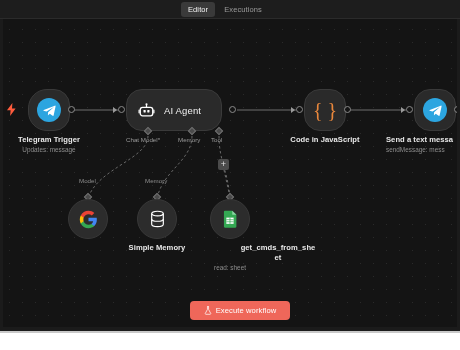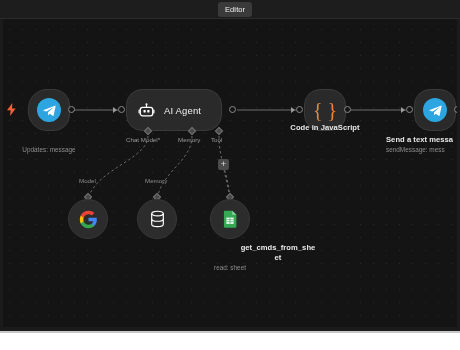--- a/index.html
+++ b/index.html
@@ -58,21 +58,20 @@
     color: #9a9a9a;
     padding: 3px 7px 3px 7px;
     border-radius: 3px;
     line-height: 9px;
     white-space: nowrap;
     cursor: pointer;
   }
   .tab.active {
     background: #3a3a3a;
     color: #f2f2f2;
-    margin-left: 37px;
   }
 
   
   .canvas {
     position: absolute;
     left: 0; top: 19px;
     width: 460px; height: 312px;
     background-color: #141414;
     background-image: radial-gradient(circle, #2a2a2a 0.7px, transparent 0.8px);
     background-size: 13px 13px;
@@ -242,20 +241,21 @@
 </head>
 <body>
 
 <div id="app">
 
   <div class="window">
 
     <div class="tabbar">
       <div class="tabs">
         <div class="tab active">Editor</div>
+        <div class="tab">Executions</div>
       </div>
     </div>
 
     <div class="canvas">
 
       <svg class="wires">
 
         <path d="M 71 91 L 122 91" stroke="#6e6e6e" stroke-width="1" fill="none"></path>
 
         <path d="M 237 91 L 296 91" stroke="#6e6e6e" stroke-width="1" fill="none"></path>
@@ -284,20 +284,21 @@
               <path d="M20.5 4.2 L2.8 11.1 C1.9 11.5 1.95 12.1 2.7 12.3 L7.2 13.7 L17.6 7.1
                        C18.1 6.8 18.55 6.97 18.18 7.31 L9.75 14.95 L9.44 19.6
                        C9.82 19.6 9.99 19.43 10.2 19.23 L12.4 17.1 L17 20.5
                        C17.85 21 18.45 20.73 18.66 19.72 L21.6 5.85
                        C21.9 4.6 21.14 4.03 20.5 4.2 Z" fill="#ffffff"></path>
             </svg>
           </span>
         </span>
       </div>
       <div class="port" style="left:68px; top:87px;"></div>
+      <div class="node-label" style="left:4px; top:116px; width:90px;">Telegram Trigger</div>
       <div class="node-sub" style="left:4px; top:127px; width:90px;">Updates: message</div>
 
       <div class="arrowhead" style="left:113px; top:88px;"></div>
       <div class="port" style="left:118px; top:87px;"></div>
 
       <div class="node agent" style="left:126px; top:70px;">
         <span>
           <svg width="17" height="17" viewBox="0 0 24 24" class="ic">
             <rect x="3.2" y="7.5" width="17.6" height="12" rx="3.2" fill="none" stroke="#ffffff" stroke-width="1.9"></rect>
             <rect x="7.8" y="11.3" width="3.1" height="3.4" rx="0.7" fill="#ffffff"></rect>
@@ -320,21 +321,21 @@
       <div class="diamond" style="left:216px; top:109px;"></div>
       <div class="conn-label" style="left:211px; top:117px;">Tool</div>
 
       <div class="arrowhead" style="left:291px; top:88px;"></div>
       <div class="port" style="left:296px; top:87px;"></div>
 
       <div class="node sq" style="left:304px; top:70px;">
         <span style="color:#e8873c; font-size:20px; line-height:20px; font-family:'Liberation Serif',serif;">{&nbsp;}</span>
       </div>
       <div class="port" style="left:344px; top:87px;"></div>
-      <div class="node-label" style="left:281px; top:104px; width:88px;">Code in JavaScript</div>
+      <div class="node-label" style="left:281px; top:116px; width:88px;">Code in JavaScript</div>
 
       <div class="arrowhead" style="left:401px; top:88px;"></div>
       <div class="port" style="left:406px; top:87px;"></div>
 
       <div class="node sq" style="left:414px; top:70px;">
         <span>
           <span class="tg-circle">
             <svg width="15" height="15" viewBox="0 0 24 24" class="ic">
               <path d="M20.5 4.2 L2.8 11.1 C1.9 11.5 1.95 12.1 2.7 12.3 L7.2 13.7 L17.6 7.1
                        C18.1 6.8 18.55 6.97 18.18 7.31 L9.75 14.95 L9.44 19.6
@@ -366,38 +367,48 @@
       <div class="diamond" style="left:154px; top:175px;"></div>
       <div class="rnode" style="left:137px; top:180px;">
         <span>
           <svg width="17" height="18" viewBox="0 0 24 26" class="ic">
             <ellipse cx="12" cy="5.2" rx="8.4" ry="3.4" fill="none" stroke="#ffffff" stroke-width="1.7"></ellipse>
             <path d="M3.6 5.2 V20.6 C3.6 22.5 7.36 24 12 24 S20.4 22.5 20.4 20.6 V5.2" fill="none" stroke="#ffffff" stroke-width="1.7"></path>
             <path d="M3.6 12.9 C3.6 14.8 7.36 16.3 12 16.3 S20.4 14.8 20.4 12.9" fill="none" stroke="#ffffff" stroke-width="1.7"></path>
           </svg>
         </span>
       </div>
+      <div class="node-label" style="left:120px; top:224px; width:74px;">Simple Memory</div>
 
       <div class="plusbtn" style="left:218px; top:140px;">+</div>
       <div class="diamond" style="left:227px; top:175px;"></div>
       <div class="rnode" style="left:210px; top:180px;">
         <span>
           <svg width="15" height="18" viewBox="0 0 20 26" class="ic">
             <path d="M2 1 H12.5 L18.5 7 V24 A1.5 1.5 0 0 1 17 25.5 H2 A1.5 1.5 0 0 1 0.5 24
                      V2.5 A1.5 1.5 0 0 1 2 1 Z" fill="#34a853"></path>
             <path d="M12.5 1 L18.5 7 H12.5 Z" fill="#8bd3a3"></path>
             <rect x="4" y="11" width="10.5" height="9" fill="#ffffff"></rect>
             <path d="M4 14 H14.5 M4 17 H14.5 M9.25 11 V20" stroke="#34a853" stroke-width="1"></path>
           </svg>
         </span>
       </div>
       <div class="node-label" style="left:185px; top:224px; width:90px;margin-left:48px;">get_cmds_from_she
 et</div>
       <div class="node-sub" style="left:185px; top:245px; width:90px;">read: sheet</div>
 
+      <div class="exec-btn">
+        <span>
+          <svg width="8" height="9" viewBox="0 0 14 16" class="ic">
+            <path d="M5.4 1 H8.6 M6 1 V6 L2.2 13.2 A1 1 0 0 0 3.1 14.7 H10.9
+                     A1 1 0 0 0 11.8 13.2 L8 6 V1" fill="none" stroke="#ffffff" stroke-width="1.3" stroke-linejoin="round"></path>
+          </svg>
+        </span>
+        <span class="txt">Execute workflow</span>
+      </div>
 
       <div class="canvas-edge-l"></div>
       <div class="canvas-edge-r"></div>
       <div class="canvas-edge-b"></div>
     </div>
   </div>
 
   <div class="bottom-rule"></div>
   <div class="page-white"></div>
 </div>

